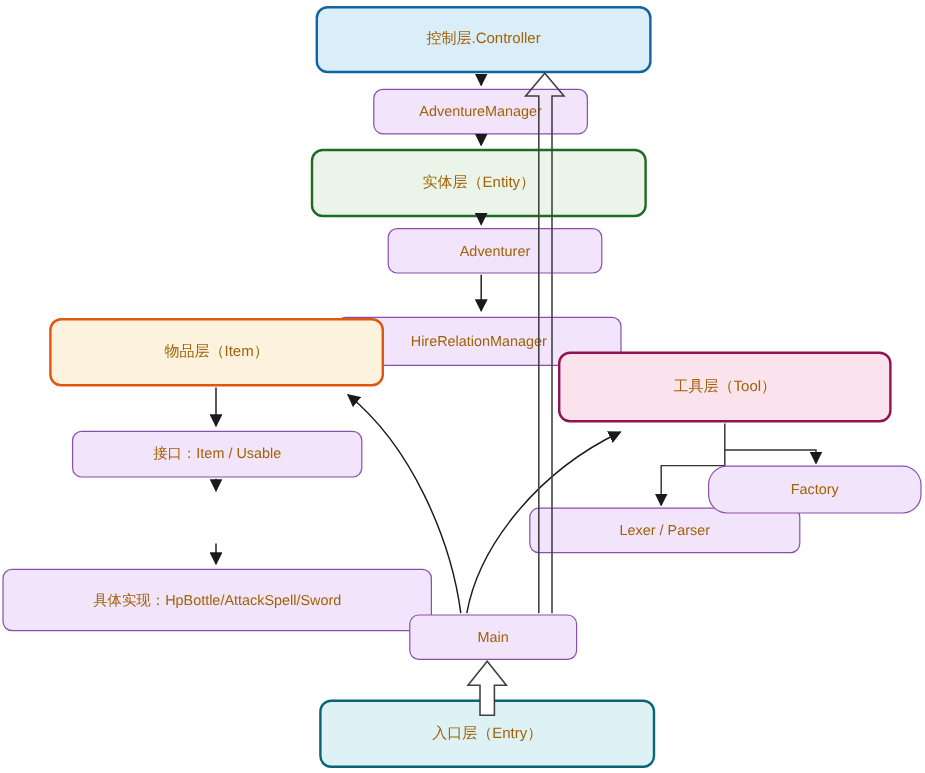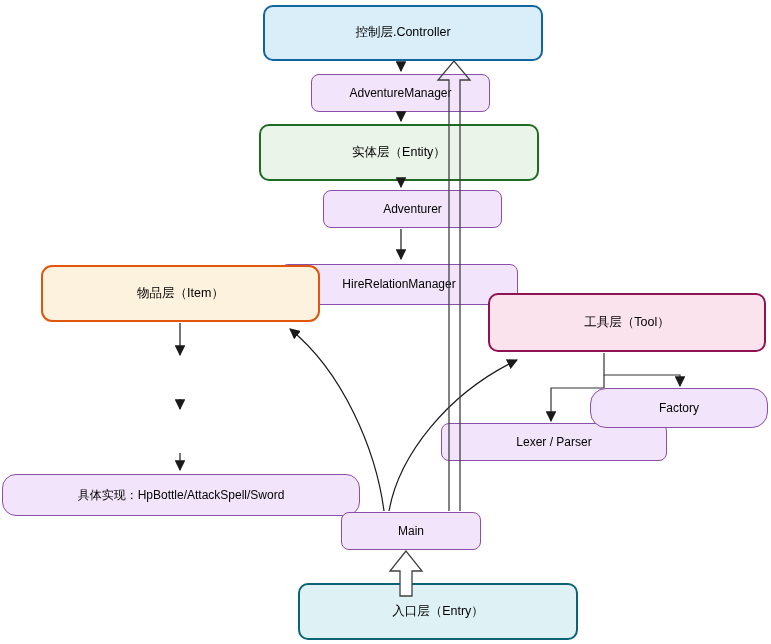--- a/index.html
+++ b/index.html
@@ -3,58 +3,59 @@
 <meta charset="utf-8">
 <style>
   html,body{margin:0;padding:0;background:#fff;}
   .canvas{
     position:relative;width:771px;height:644px;background:#fff;overflow:hidden;
     font-family:"Liberation Sans","DejaVu Sans",sans-serif;
   }
   .node{
     position:absolute;box-sizing:border-box;
     display:flex;align-items:center;justify-content:center;
-    font-size:12px;color:#000000;text-align:center;line-height:1.25;
+    font-size:12px;color:#a16207;text-align:center;line-height:1.25;
     background:var(--purple-fill);
     border:1.5px solid var(--purple-border);
     border-radius:8px;z-index:2;padding:2px 6px;
   }
   .node.layer{border-radius:10px;border-width:2.5px;font-size:12.5px;}
   .node.controller{background:var(--controller-fill);border-color:var(--controller-border);}
   .node.entity{background:var(--entity-fill);border-color:var(--entity-border);}
   .node.item{background:var(--item-fill);border-color:var(--item-border);}
-  .node.tool{background:var(--tool-fill);border-color:var(--tool-border);margin-left:23px;}
-  .node.entry{background:var(--entry-fill);border-color:var(--entry-border);margin-left:32px;}
+  .node.tool{background:var(--tool-fill);border-color:var(--tool-border);}
+  .node.entry{background:var(--entry-fill);border-color:var(--entry-border);}
   .node.hire{z-index:1;}
   .node.factory{z-index:4;}
   svg.layer-under{position:absolute;left:0;top:0;z-index:3;pointer-events:none;}
   svg.layer-over{position:absolute;left:0;top:0;z-index:10;pointer-events:none;}
 </style>
 </head>
 <body>
 
 <div class="canvas">
 
   <div class="node hire" style="left:280px;top:264px;width:238px;height:41px;">HireRelationManager</div>
 
   <div class="node layer controller" style="left:263px;top:5px;width:280px;height:56px;">控制层.Controller</div>
 
   <div class="node" style="left:311px;top:74px;width:179px;height:38px;">AdventureManager</div>
 
   <div class="node layer entity" style="left:259px;top:124px;width:280px;height:57px;">实体层（Entity）</div>
 
   <div class="node" style="left:311px;top:190px;width:179px;height:38px;margin-left:12px;">Adventurer</div>
 
-  <div class="node layer item" style="left:41px;top:265px;width:279px;height:57px;border-radius:11px;">物品层（Item）</div>
+  <div class="node layer item" style="left:41px;top:265px;width:279px;height:57px;">物品层（Item）</div>
 
   <div class="node layer tool" style="left:465px;top:293px;width:278px;height:59px;">工具层（Tool）</div>
 
+  <div class="node" style="left:60px;top:359px;width:242px;height:39px;">接口：Item / Usable</div>
 
 
-  <div class="node" style="left:2px;top:474px;width:358px;height:42px;border-radius:14px;">具体实现：HpBottle/AttackSpell/Sword</div>
+  <div class="node" style="left:2px;top:474px;width:358px;height:52px;">具体实现：HpBottle/AttackSpell/Sword</div>
 
   <div class="node" style="left:441px;top:423px;width:226px;height:38px;">Lexer / Parser</div>
 
   <div class="node factory" style="left:590px;top:388px;width:178px;height:40px;border-radius:16px;">Factory</div>
 
   <div class="node" style="left:341px;top:512px;width:140px;height:38px;">Main</div>
 
   <div class="node layer entry" style="left:266px;top:583px;width:280px;height:57px;">入口层（Entry）</div>
 
   <svg class="layer-under" width="771" height="644">

